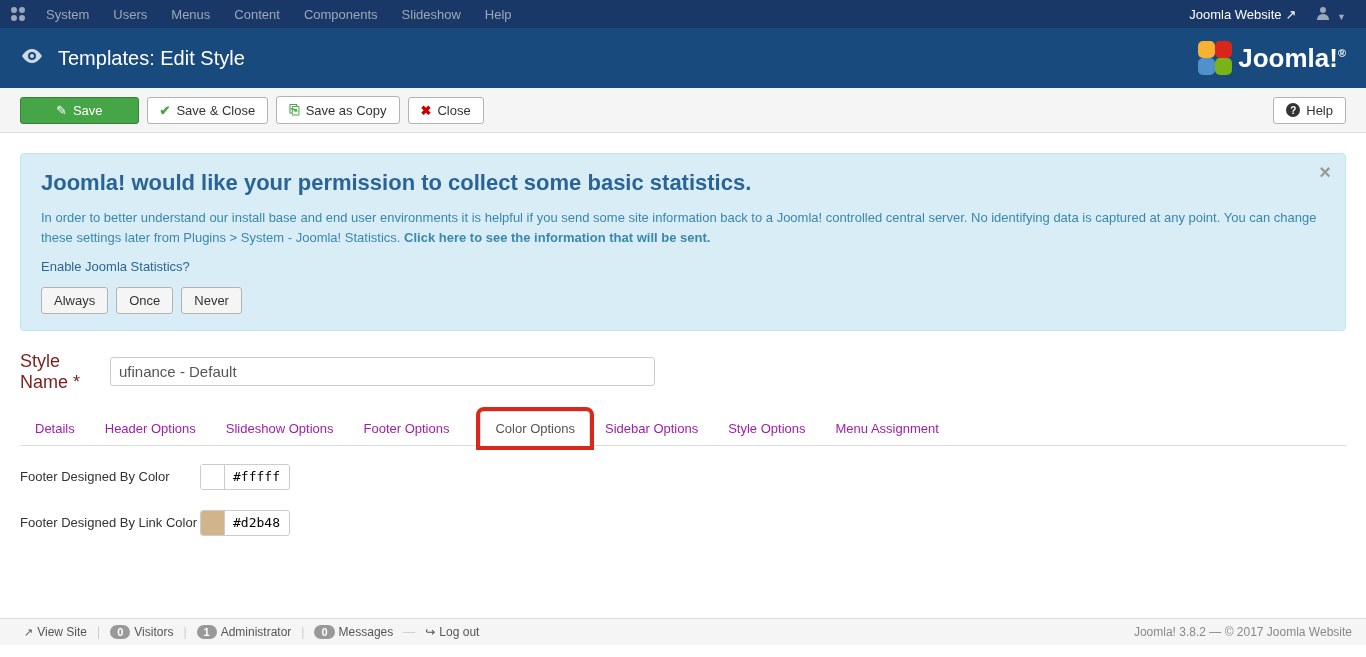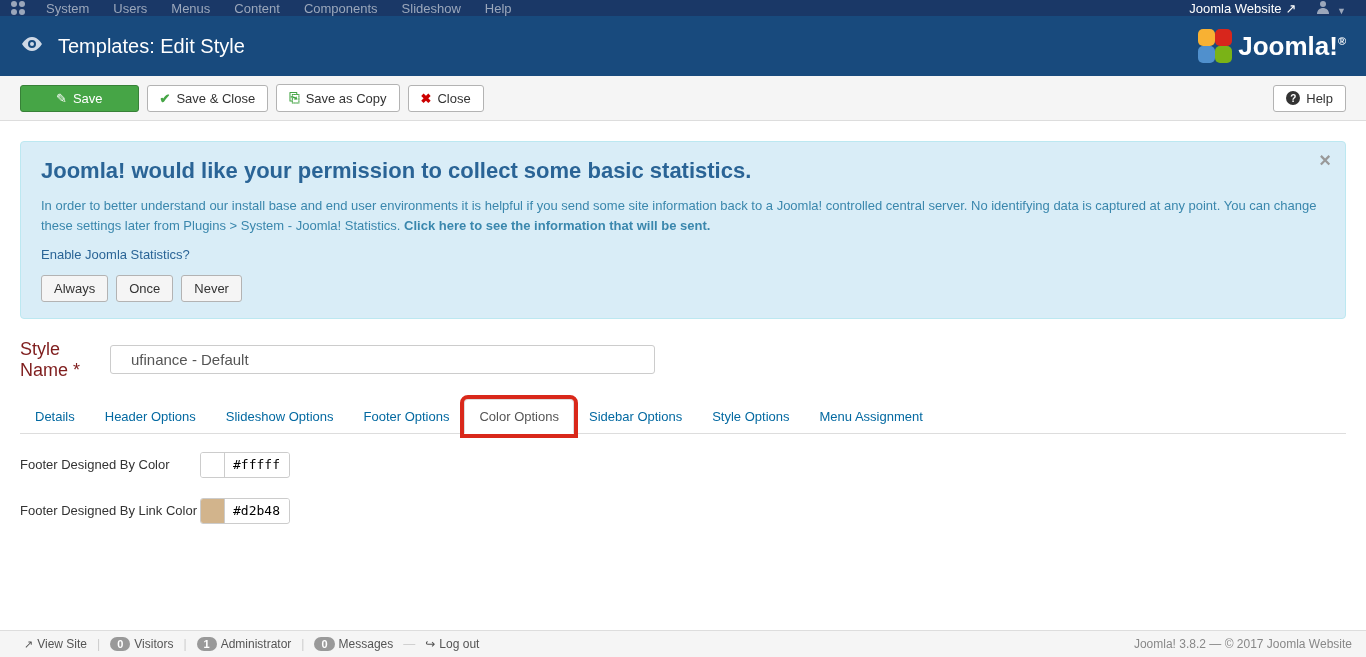--- a/index.html
+++ b/index.html
@@ -10,21 +10,21 @@
   background: #fff;
   width: 1366px;
   height: 657px;
   position: relative;
   overflow: hidden;
 }
 
 
 .top-menu {
   background: #1a3867;
-  height: 16px;
+  height: 28px;
   display: flex;
   align-items: center;
   padding: 0 10px;
   color: #9ba7bb;
 }
 .top-menu .joomla-icon {
   width: 16px; height: 16px;
   margin-right: 8px;
   display: flex; align-items: center; justify-content: center;
   font-weight: bold;
@@ -208,48 +208,49 @@
   align-items: center;
   margin-bottom: 18px;
 }
 .form-row label {
   width: 90px;
   font-size: 18px;
   color: #7f1d1d;
 }
 .form-row input[type="text"] {
   width: 545px;
-  padding: 5px 20px;
+  padding: 5px 8px;
   border: 1px solid #ccc;
   border-radius: 3px;
   font-size: 15px;
   color: #555;
 }
 
 
 .tabs {
   border-bottom: 1px solid #ddd;
   display: flex;
   gap: 0;
   margin-bottom: 18px;
 }
 .tab {
   padding: 9px 14px;
-  color: #0369a1;
+  color: #a21caf;
   cursor: pointer;
   font-size: 13px;
   border: 1px solid transparent;
   margin-bottom: -1px;
 }
 .tab.active {
   color: #555;
   border: 1px solid #ddd;
   border-bottom: 1px solid #fff;
   border-radius: 4px 4px 0 0;
   background: #fff;
+  margin-left: 16px;
 }
 .tab.highlighted {
   outline: 4px solid #d9281a;
   z-index: 5;
   position: relative;
 }
 
 
 .field-row {
   display: flex;
@@ -279,21 +280,21 @@
   border: none;
   outline: none;
   font-size: 13px;
   width: 64px;
   font-family: monospace;
 }
 
 
 .footer {
   position: absolute;
-  bottom: 0;
+  bottom: 12px;
   left: 0;
   right: 0;
   background: #f5f5f5;
   border-top: 1px solid #ddd;
   padding: 6px 14px;
   display: flex;
   align-items: center;
   font-size: 12px;
   color: #555;
 }

